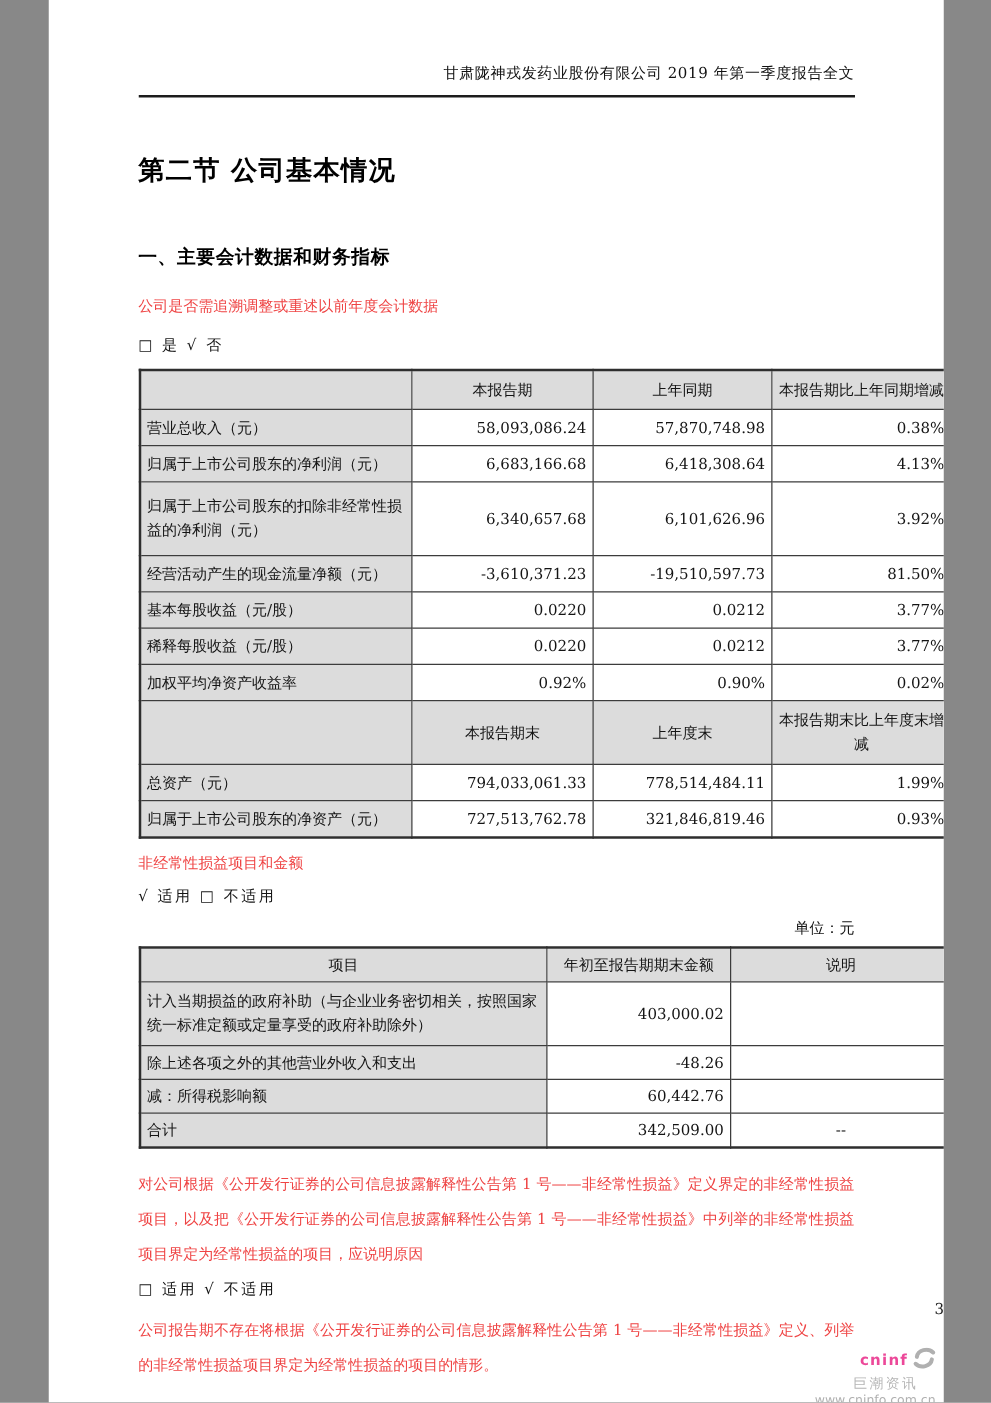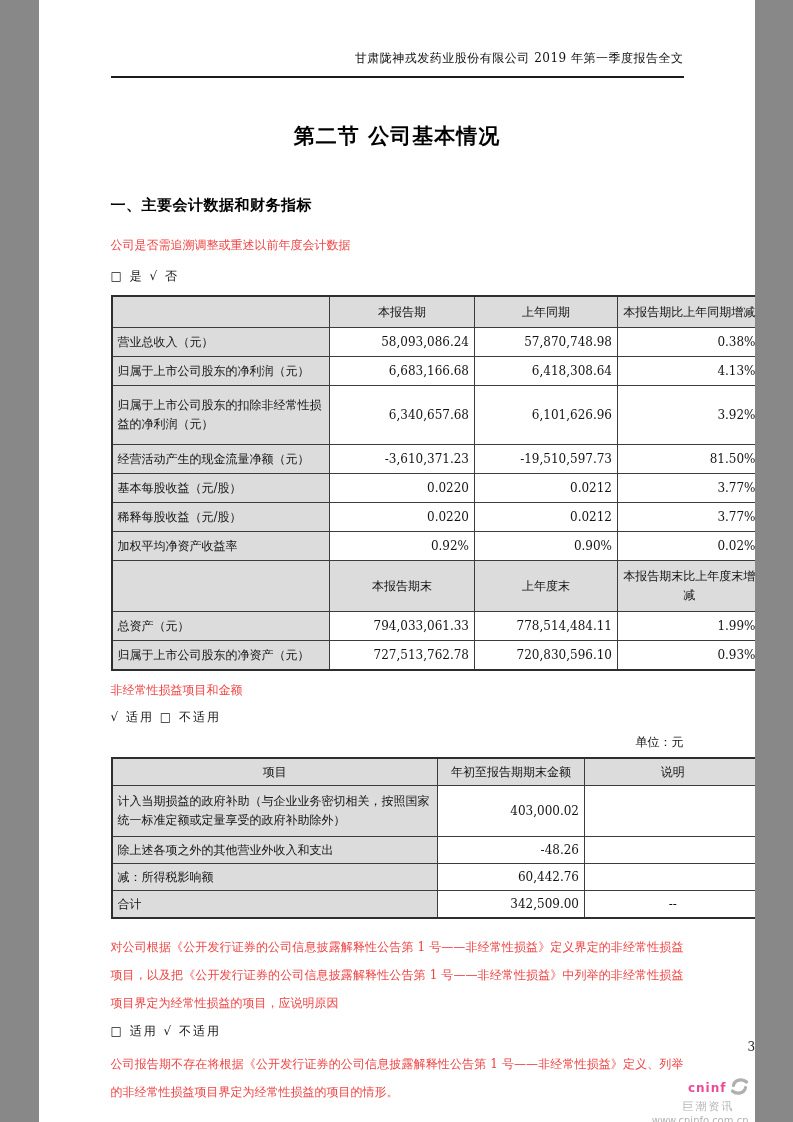--- a/index.html
+++ b/index.html
@@ -7,21 +7,21 @@
     width:716px;height:1122px;position:relative;background:#ffffff;
     font-family:"DejaVu Serif","Liberation Serif",serif;color:#141414;
     margin:0 auto;overflow:hidden;
   }
   .content{padding:50px 71px 0 72px;}
   .doc-header{
     text-align:right;font-size:12px;letter-spacing:.5px;
     padding-bottom:9px;border-bottom:2px solid #1c1c1c;color:#111;
   }
   .doc-title{
-    margin-top:44px;text-align:center;font-size:21px;font-weight:bold;
+    margin-top:44px;font-size:21px;font-weight:bold;
     letter-spacing:1px;color:#000;
   }
   .h1{
     margin-top:46px;font-size:15px;font-weight:bold;color:#000;letter-spacing:.5px;
   }
   .para{font-size:12px;margin-top:22px;color:#ef4444;}
   .choice{font-size:12px;margin-top:14px;letter-spacing:2px;}
   .unit-note{font-size:12px;text-align:right;margin-top:8px;}
   table{
     width:650px;border-collapse:collapse;table-layout:fixed;
@@ -133,21 +133,21 @@
       </tr>
       <tr class="rh28">
         <td class="gray">总资产（元）</td>
         <td class="num">794,033,061.33</td>
         <td class="num">778,514,484.11</td>
         <td class="num">1.99%</td>
       </tr>
       <tr class="rh28">
         <td class="gray">归属于上市公司股东的净资产（元）</td>
         <td class="num">727,513,762.78</td>
-        <td class="num">720,830,596.10</td>
+        <td class="num">321,846,819.46</td>
         <td class="num">0.93%</td>
       </tr>
     </tbody>
       </table>
 
     <div class="para" style="margin-top:11px">非经常性损益项目和金额</div>
     <div class="choice" style="margin-top:10px">√ 适用 □ 不适用</div>
     <div class="unit-note">单位：元</div>
 
     <table style="margin-top:6px">

